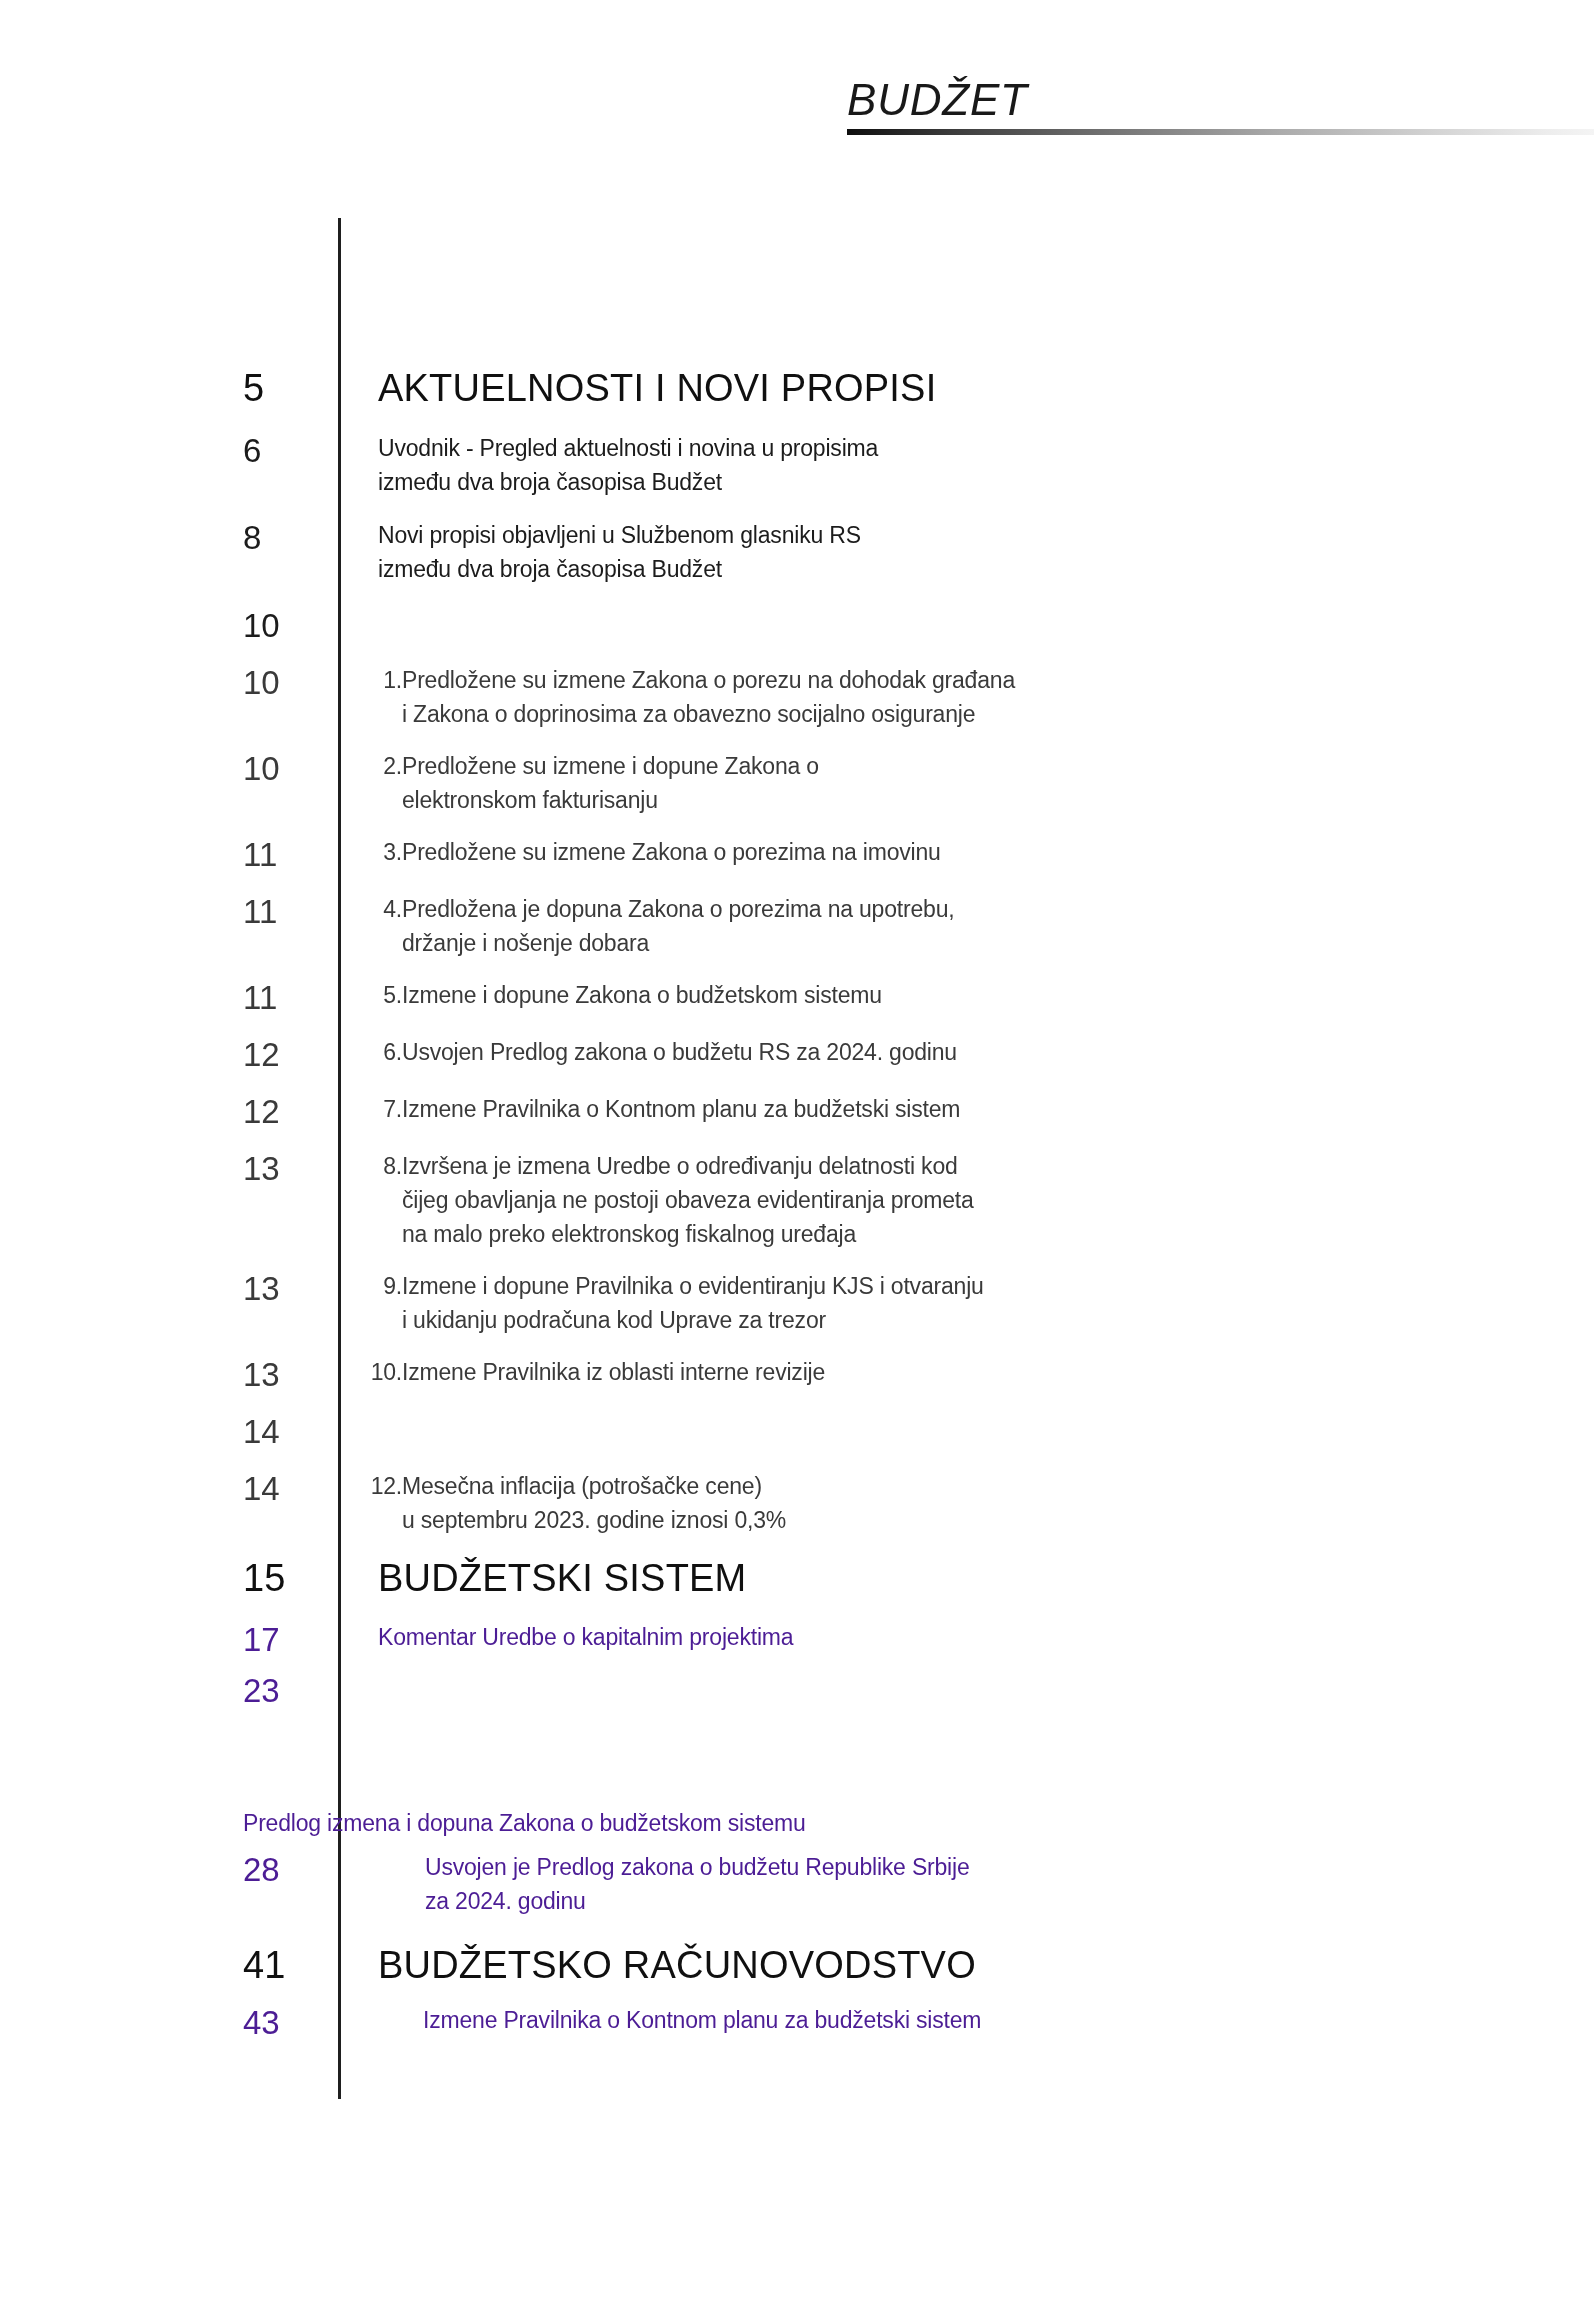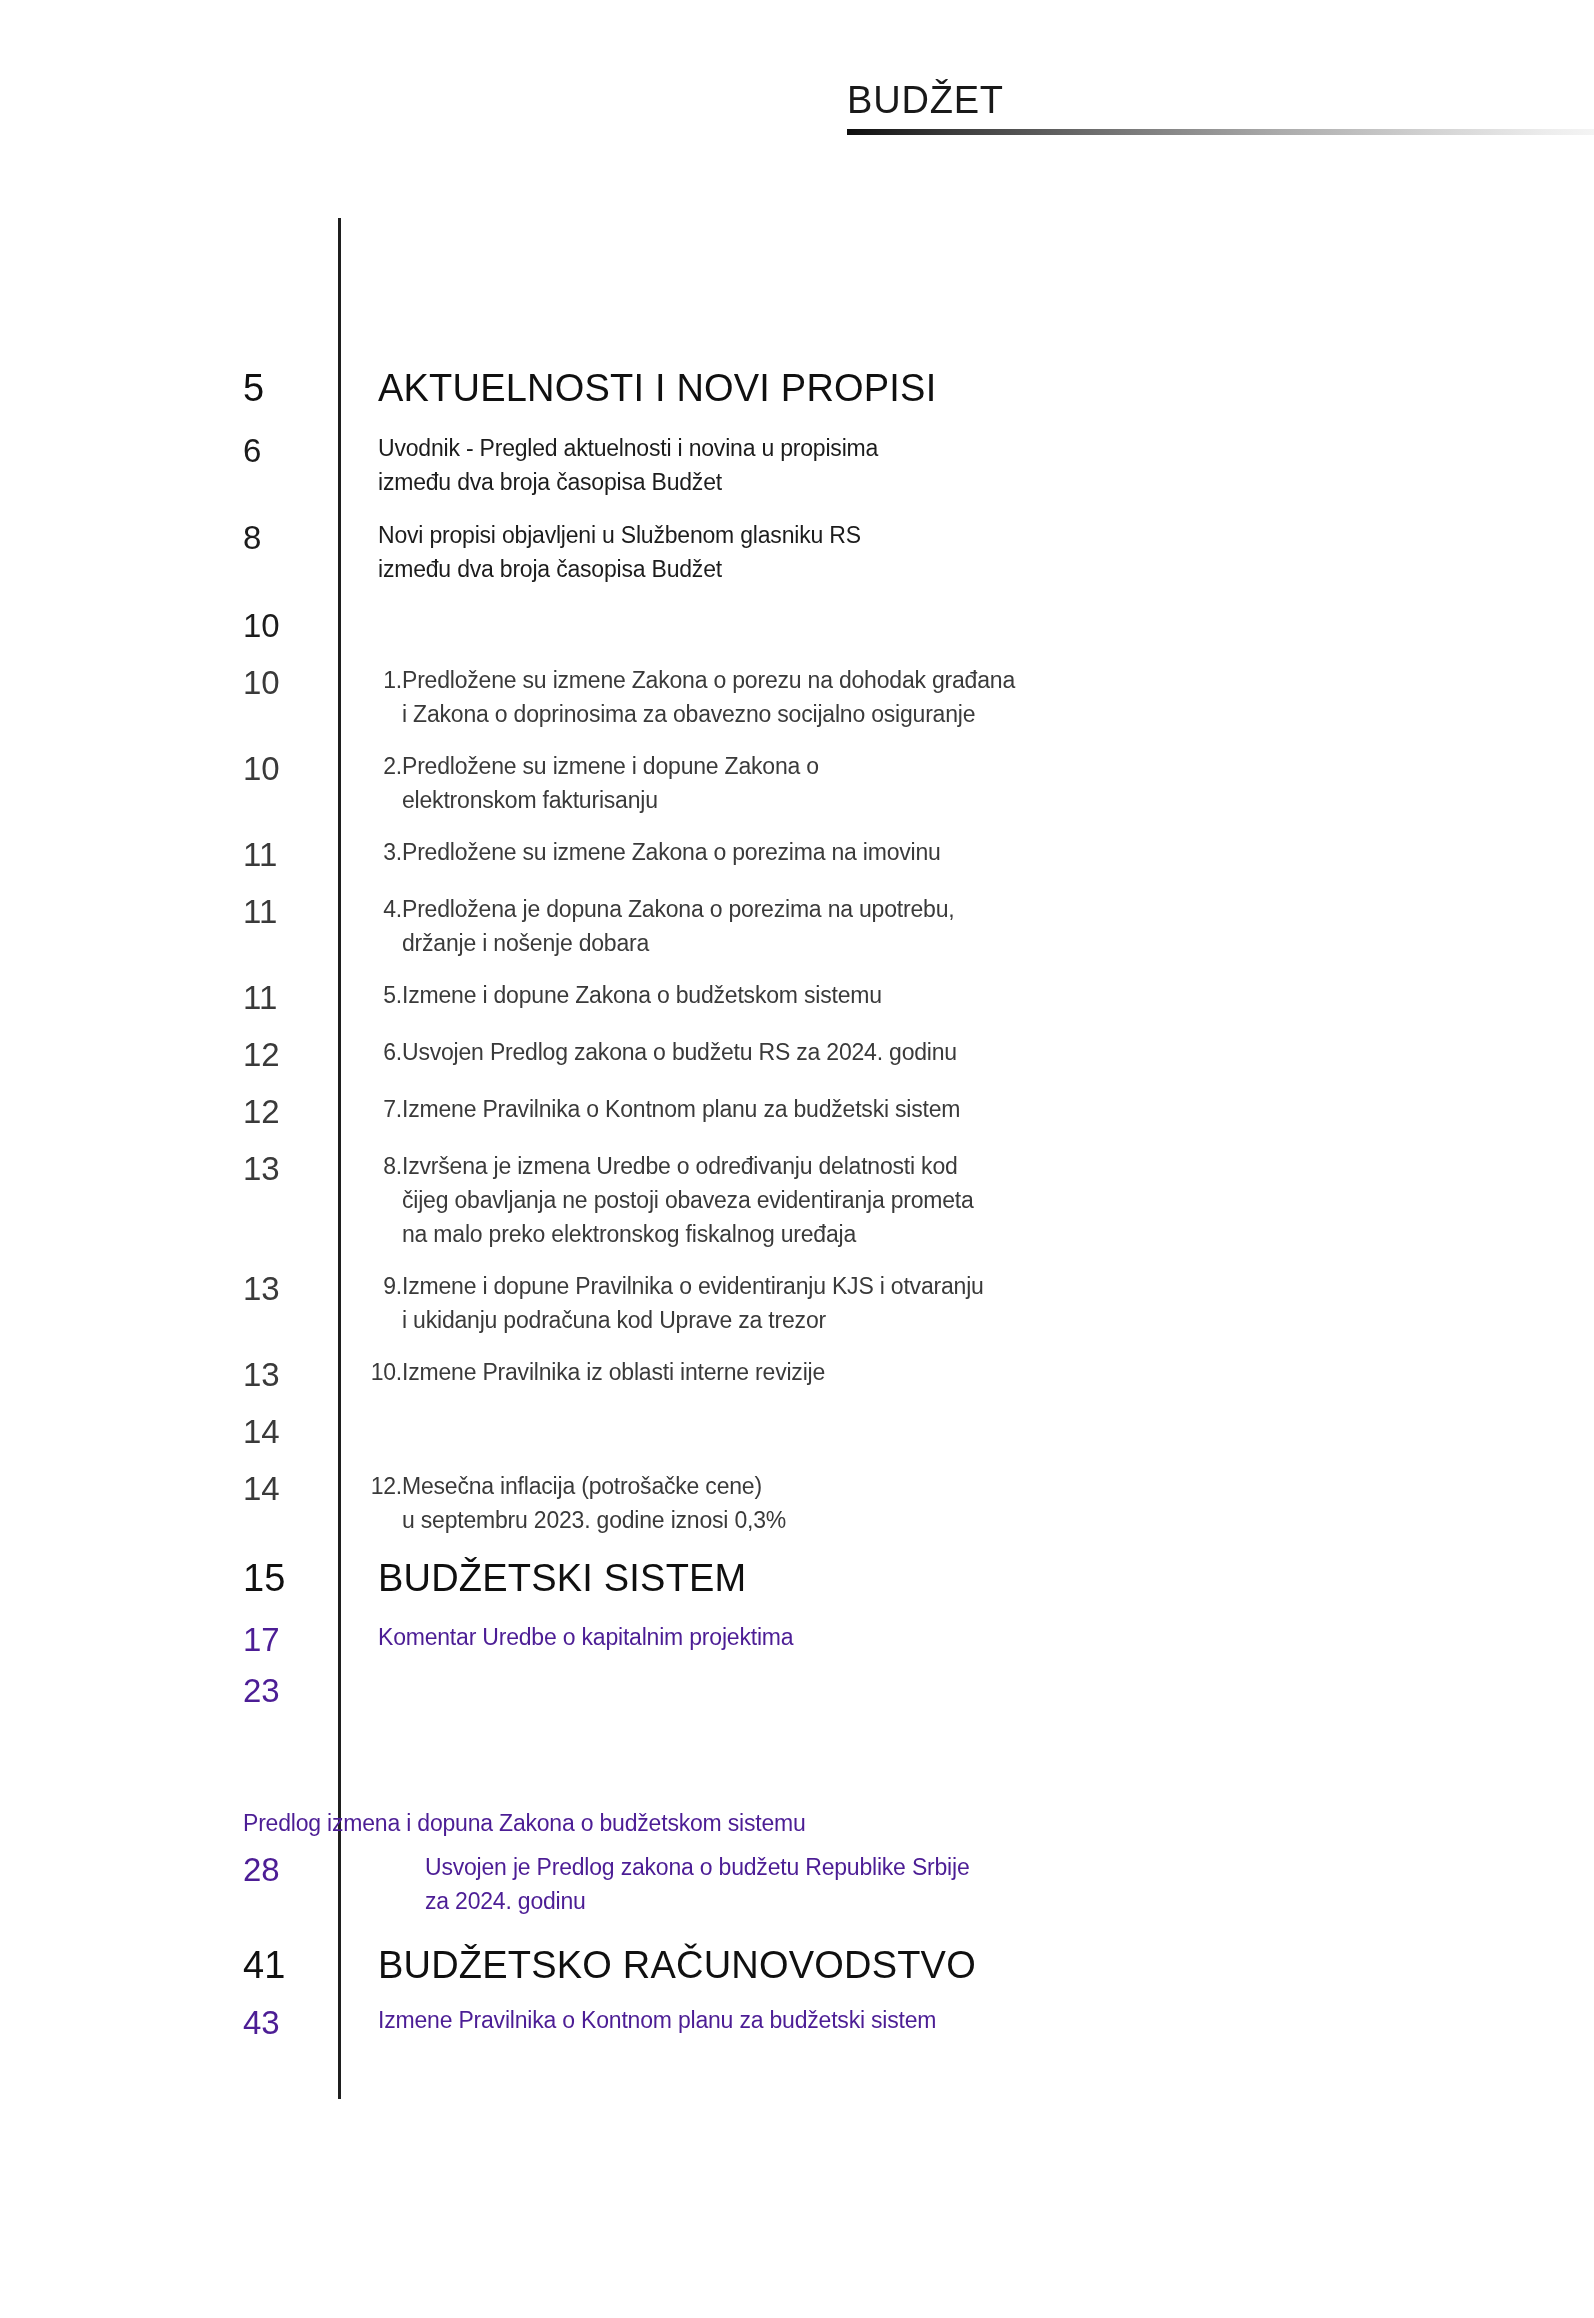--- a/index.html
+++ b/index.html
@@ -16,25 +16,26 @@
     height: 2319px;
     background: #ffffff;
     overflow: hidden;
   }
 
   
   .masthead-title {
     position: absolute;
     left: 847px;
     top: 82px;
-    font-size: 38px;
+    font-size: 44px;
     line-height: 36px;
     font-weight: 400;
     letter-spacing: 0.8px;
     color: #191919;
+    font-style: italic;
   }
   .masthead-rule {
     position: absolute;
     left: 847px;
     top: 129px;
     width: 747px;
     height: 5.7px;
     background: linear-gradient(90deg,
       #0e0e0e 0%, #3c3c3c 14%, #7a7a7a 38%,
       #ababab 58%, #d2d2d2 78%, #ededed 94%, #f4f4f4 100%);
@@ -121,21 +122,21 @@
   }
   .row--item .itext {
     margin-left: 0;
     white-space: pre-line;
   }
 
   
   .mt-14 { margin-top: 11.5px; flex-direction: column; }
   .mt-12 { margin-top: 9.8px; gap: 47px; }
   .mt-30 { margin-top: 24.5px; }
-  .mt-18 { margin-top: 14.7px; }
+  .mt-18 { margin-top: 14.7px; gap: 45px; }
 </style>
 </head>
 <body>
 
 <div class="page">
 
   <div class="masthead-title">BUDŽET</div>
   <div class="masthead-rule"></div>
 
   <div class="vrule"></div>

